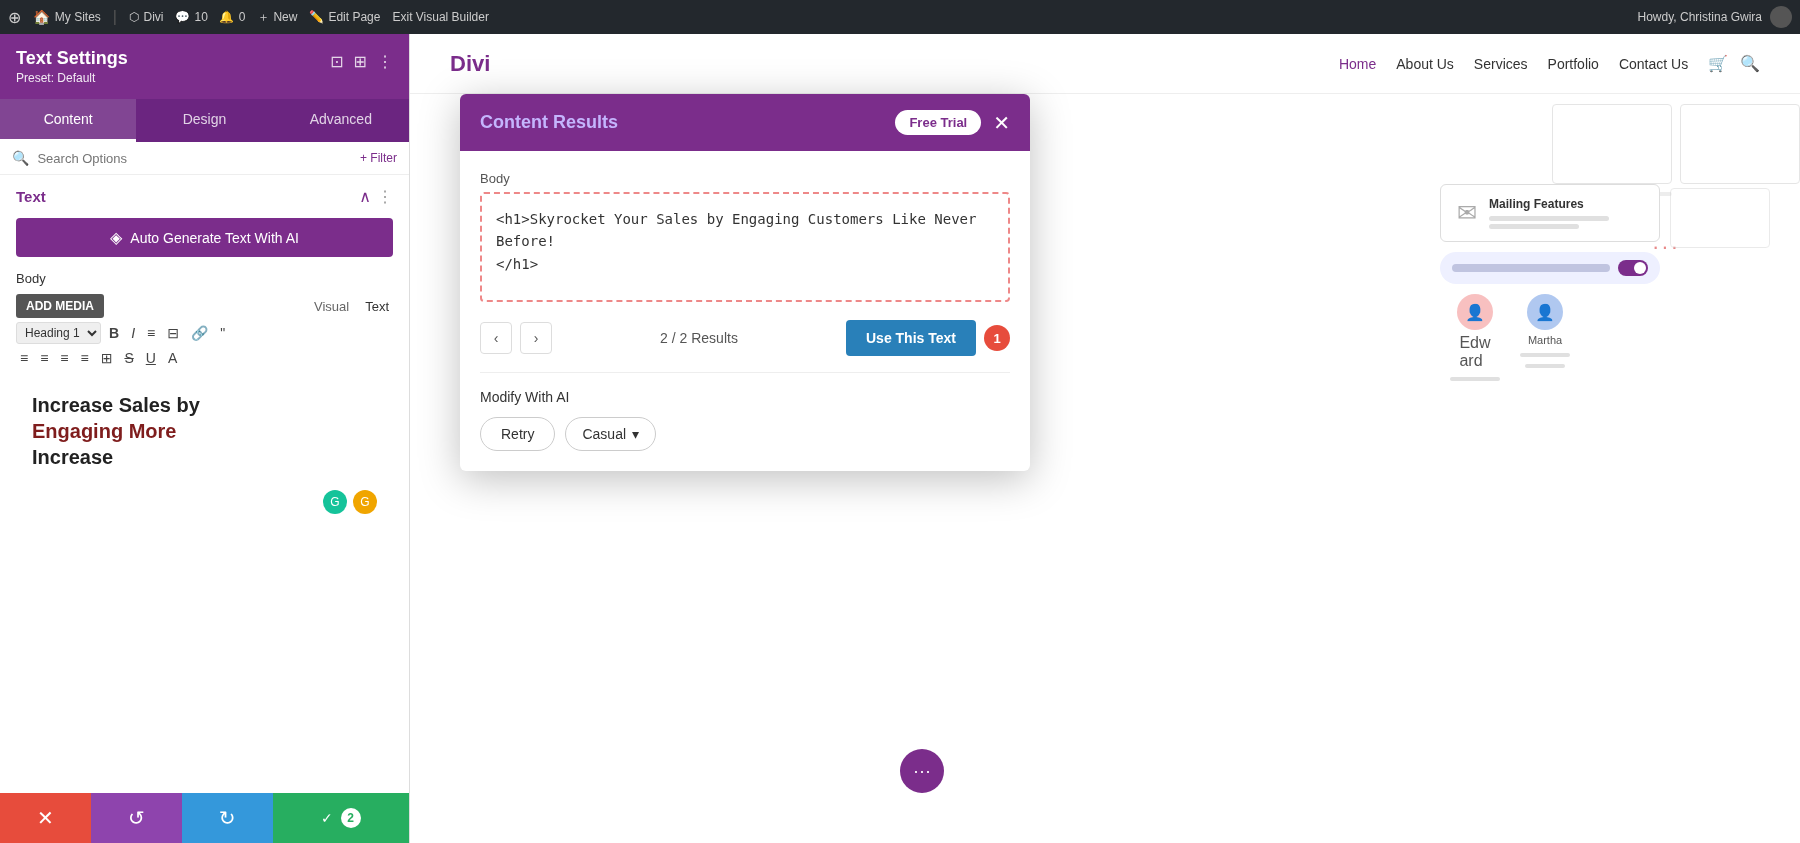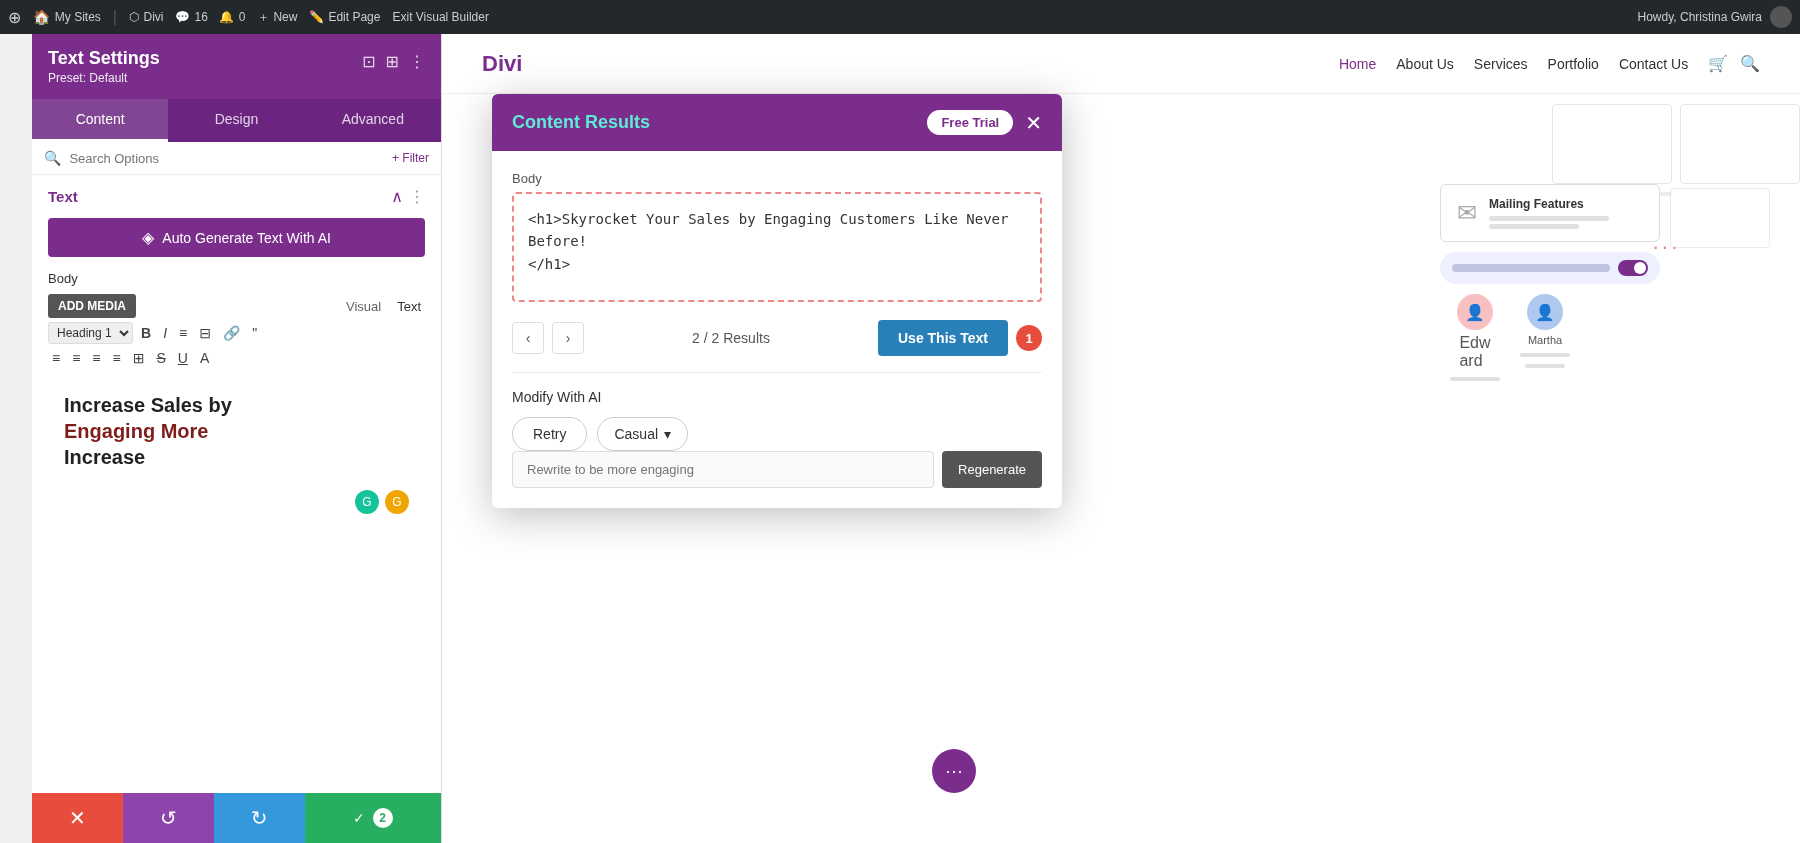--- a/index.html
+++ b/index.html
@@ -27,21 +27,20 @@
     .admin-bar-icon { font-size: 14px; }
     .admin-bar-right { margin-left: auto; display: flex; align-items: center; gap: 8px; color: #ccc; font-size: 12px; }
     .admin-bar-avatar { width: 22px; height: 22px; background: #555; border-radius: 50%; display: inline-block; }
     .separator { color: #555; }
 
     
     .main-layout {
       display: flex;
       flex: 1;
       overflow: hidden;
-      padding-left: 32px;
     }
 
     
     .sidebar {
       width: 410px;
       background: #fff;
       flex-shrink: 0;
       display: flex;
       flex-direction: column;
       overflow: hidden;
@@ -365,21 +364,21 @@
       overflow: hidden;
     }
 
     .modal-header {
       background: #7b2d8b;
       padding: 16px 20px;
       display: flex;
       align-items: center;
     }
     .modal-title {
-      color: #5eead4;
+      color: #c4b5fd;
       font-size: 18px;
       font-weight: 600;
       flex: 1;
     }
     .free-trial-badge {
       background: white;
       color: #7b2d8b;
       border-radius: 20px;
       padding: 5px 14px;
       font-size: 13px;
@@ -578,21 +577,21 @@
     <span class="admin-bar-icon">🏠</span>
     <span>My Sites</span>
   </div>
   <div class="separator">|</div>
   <div class="admin-bar-item">
     <span>⬡</span>
     <span>Divi</span>
   </div>
   <div class="admin-bar-item">
     <span>💬</span>
-    <span>16</span>
+    <span>10</span>
   </div>
   <div class="admin-bar-item">
     <span>🔔</span>
     <span>0</span>
   </div>
   <div class="admin-bar-item">
     <span>＋</span>
     <span>New</span>
   </div>
   <div class="admin-bar-item">
@@ -811,22 +810,18 @@
 
           <div class="modify-label">Modify With AI</div>
           <div class="modify-controls">
             <button class="retry-btn">Retry</button>
             <div class="tone-select">
               <span>Casual</span>
               <span>▾</span>
             </div>
           </div>
 
-          <div class="refine-row">
-            <input class="refine-input" type="text" placeholder="Rewrite to be more engaging" style="">
-            <button class="regenerate-btn">Regenerate</button>
-          </div>
         </div>
       </div>
     </div>
 
   </div>
 </div>
 
 </body></html>

